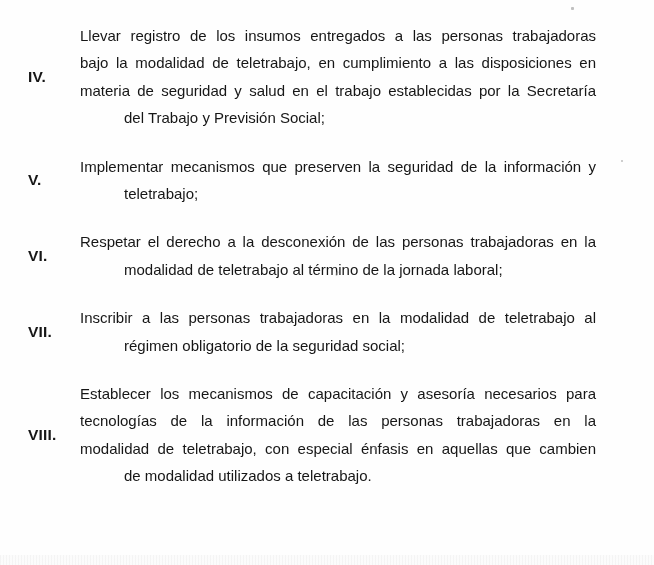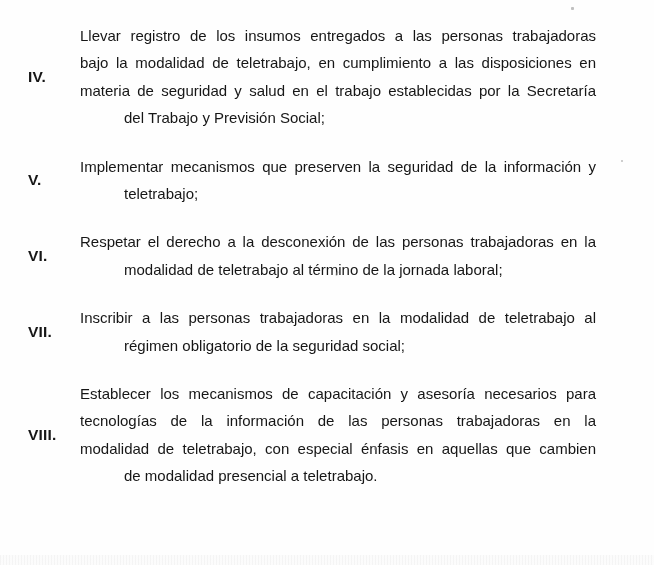--- a/index.html
+++ b/index.html
@@ -111,21 +111,21 @@
         <div class="ln last">régimen obligatorio de la seguridad social;</div>
       </div>
     </div>
 
     <div class="item">
       <div class="numeral">VIII.</div>
       <div class="text">
         <div class="ln">Establecer los mecanismos de capacitación y asesoría necesarios para</div>
         <div class="ln">tecnologías de la información de las personas trabajadoras en la</div>
         <div class="ln">modalidad de teletrabajo, con especial énfasis en aquellas que cambien</div>
-        <div class="ln last">de modalidad presencial a teletrabajo.</div>
+        <div class="ln last">de modalidad utilizados a teletrabajo.</div>
       </div>
     </div>
 
   </div>
 
   <div class="speck s1"></div>
   <div class="speck s2"></div>
   <div class="speck s3"></div>
   <div class="speck s4"></div>
   <div class="scanband"></div>

